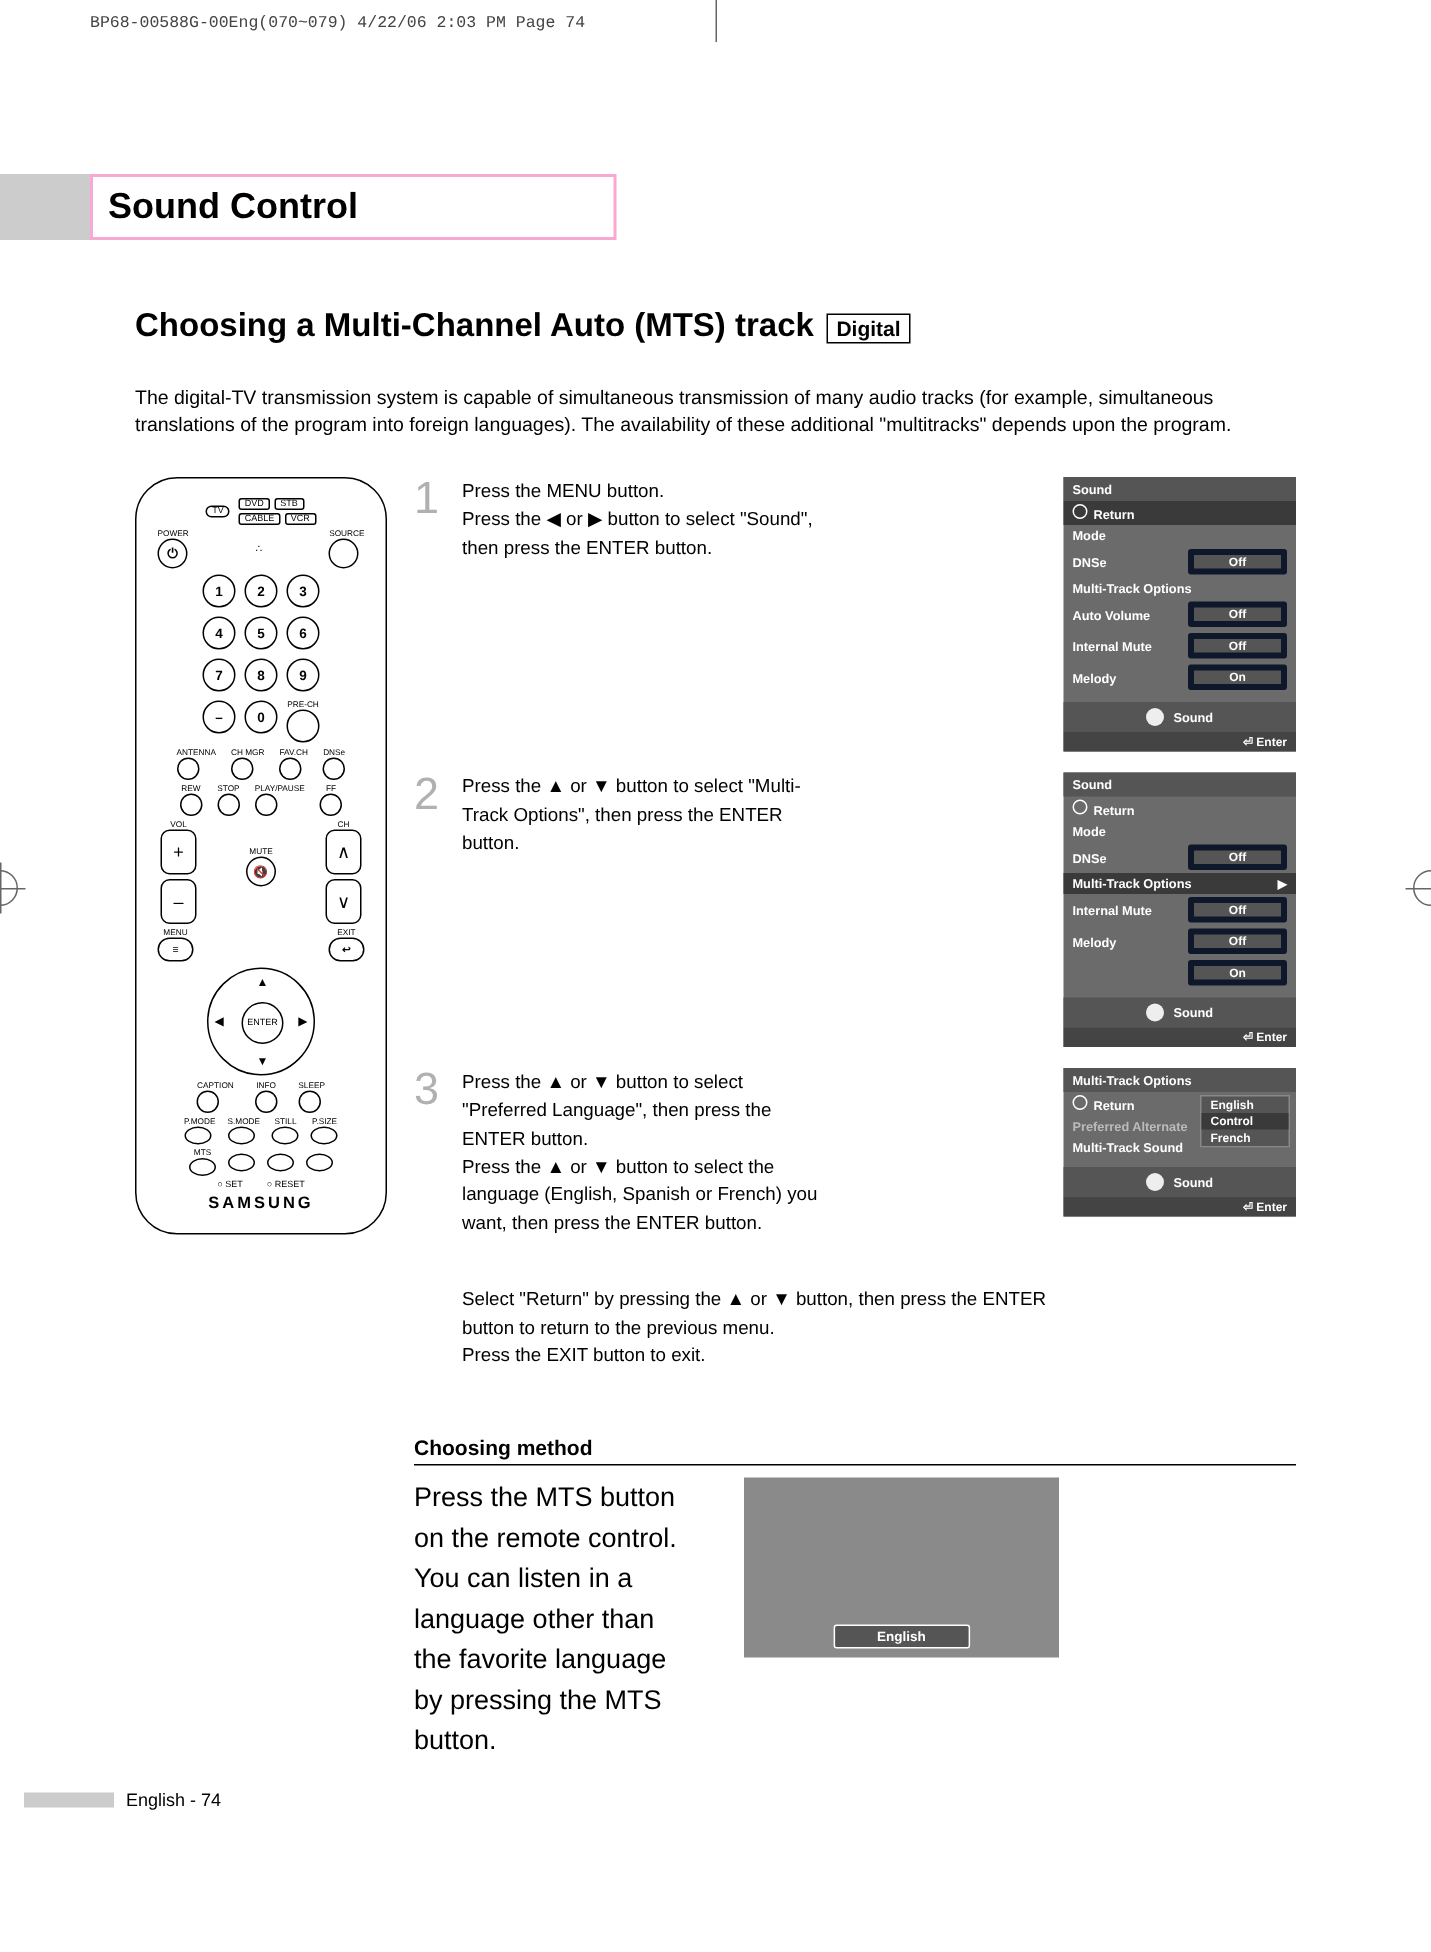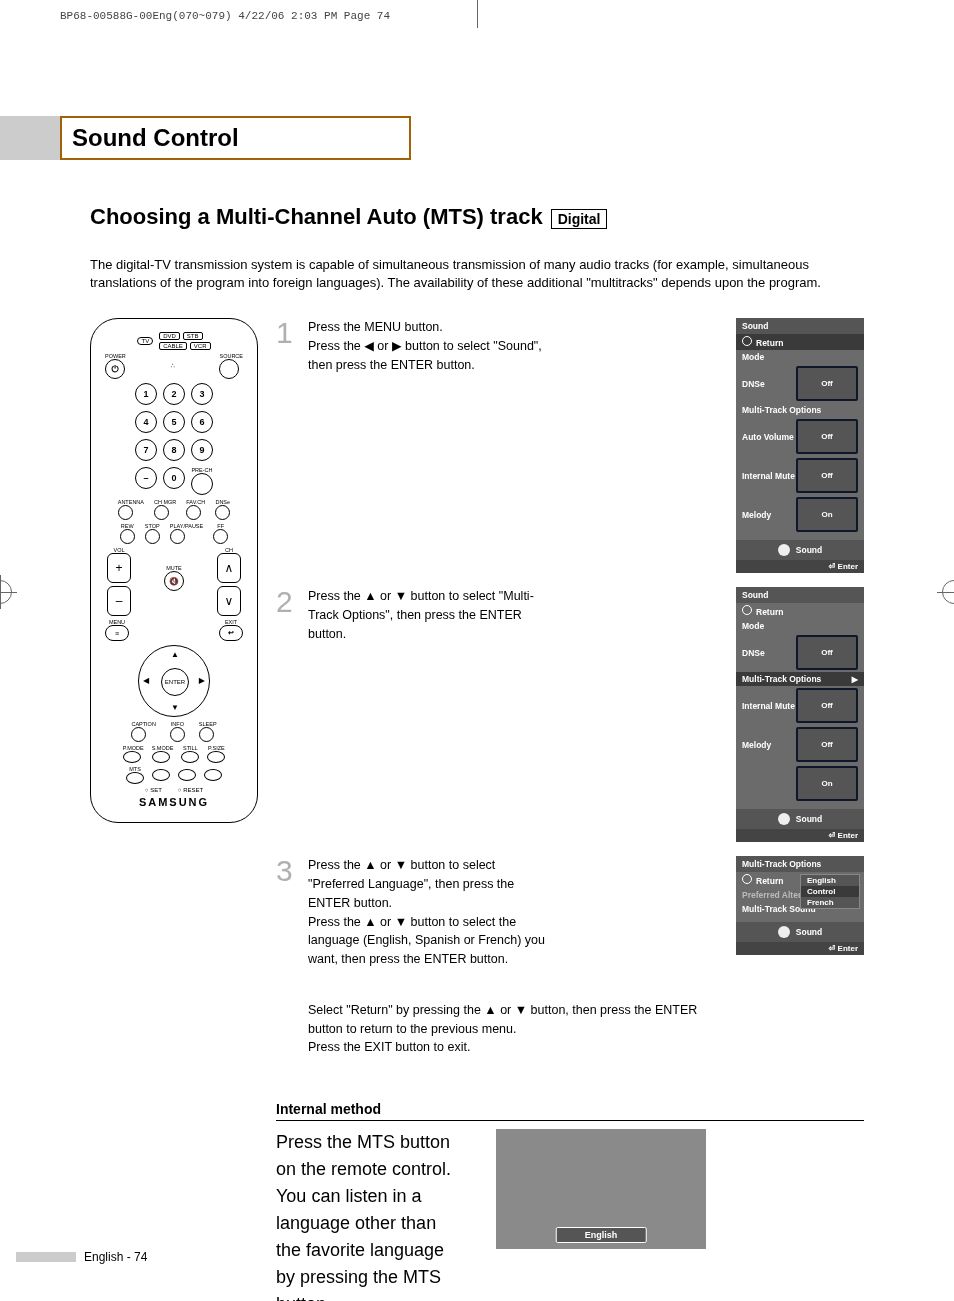--- a/index.html
+++ b/index.html
@@ -36,21 +36,21 @@
     align-items: stretch;
     margin-top: 36px;
     margin-left: -90px;
   }
   .gray-block {
     width: 60px;
     background: #ccc;
   }
   .section-title {
     background: #fff;
-    border: 2px solid #a16207;
+    border: 2px solid #f9a8d4;
     padding: 6px 170px 6px 10px;
     font-family: Arial, sans-serif;
     font-weight: bold;
     font-size: 24px;
   }
   .sub-heading {
     margin-top: 44px;
     font-size: 22px;
     font-weight: bold;
     display: flex;
@@ -162,21 +162,21 @@
     background:#555;
     color:#fff;
     font-size:9px;
     font-weight:bold;
     padding:2px 28px;
     border:1px solid #fff;
     border-radius:2px;
   }
   
   .osd {
-    width: 128px;
+    width: 155px;
     background: #6b6b6b;
     color: #fff;
     font-size: 8.5px;
     font-weight: bold;
     margin-bottom: 14px;
   }
   .osd-title {
     background:#555;
     padding:3px 6px;
   }
@@ -184,24 +184,24 @@
     display:flex;
     justify-content:space-between;
     align-items:center;
     padding:2px 6px;
   }
   .osd-row.return .ret-icon {
     width:8px; height:8px; border:1px solid #fff; border-radius:50%; display:inline-block; margin-right:4px;
   }
   .osd-val {
     background:#555;
-    border:2px solid #0f172a;
+    border:4px solid #0f172a;
     border-radius:2px;
     font-size:8px;
-    padding:11px 12px;
+    padding:0 12px;
     min-width: 34px;
     text-align:center;
   }
   .osd-hl {
     background:#3a3a3a;
   }
   .osd-footer {
     display:flex;
     justify-content:center;
     align-items:center;
@@ -576,21 +576,21 @@
           <div class="osd-footer">
               <span class="sicon"></span>
               <span>Sound</span>
             </div>
           <div class="osd-enter">Enter</div>
         </div>
       </div>
 
       <div class="return-note">Select "Return" by pressing the ▲ or ▼ button, then press the ENTER button to return to the previous menu.<br>Press the EXIT button to exit.</div>
 
-      <div class="alt-heading">Internal method</div>
+      <div class="alt-heading">Choosing method</div>
       <div class="alt-row">
         <div class="alt-text">Press the MTS button on the remote control.<br>You can listen in a language other than the favorite language by pressing the MTS button.</div>
         <div class="alt-screen">
           <div class="alt-badge">English</div>
         </div>
       </div>
     </div>
   </div>
 
   <div class="footer">

